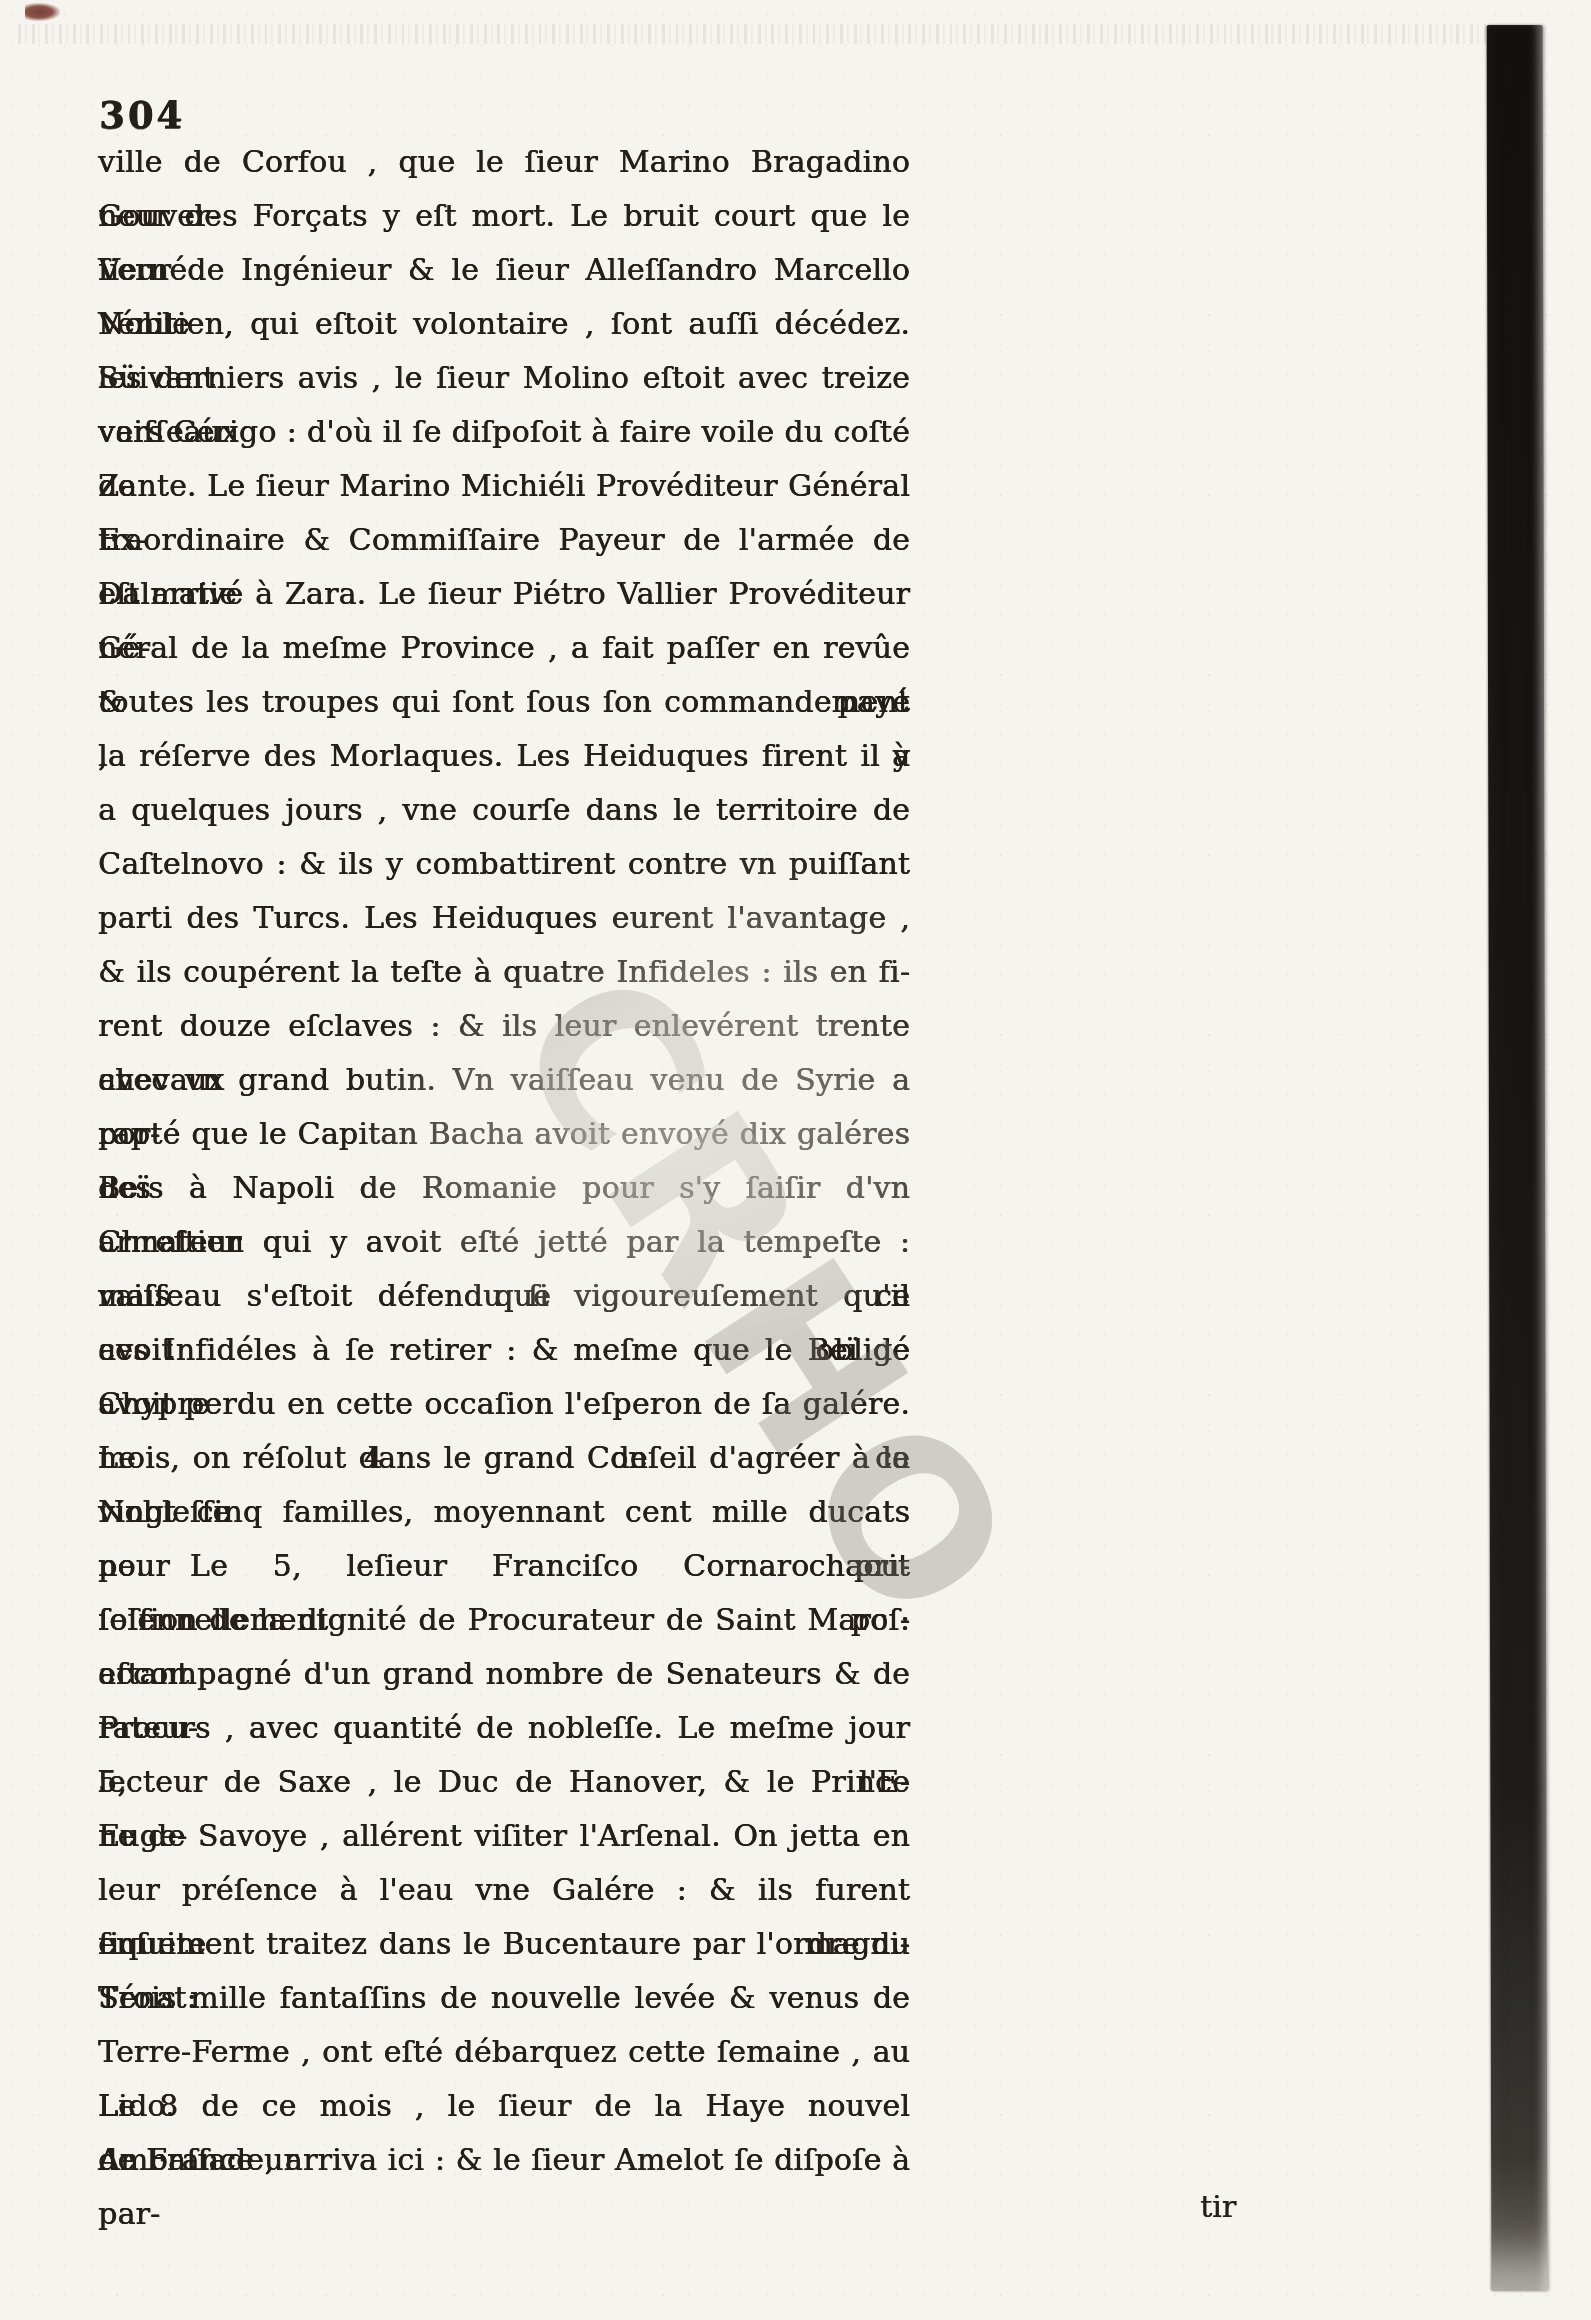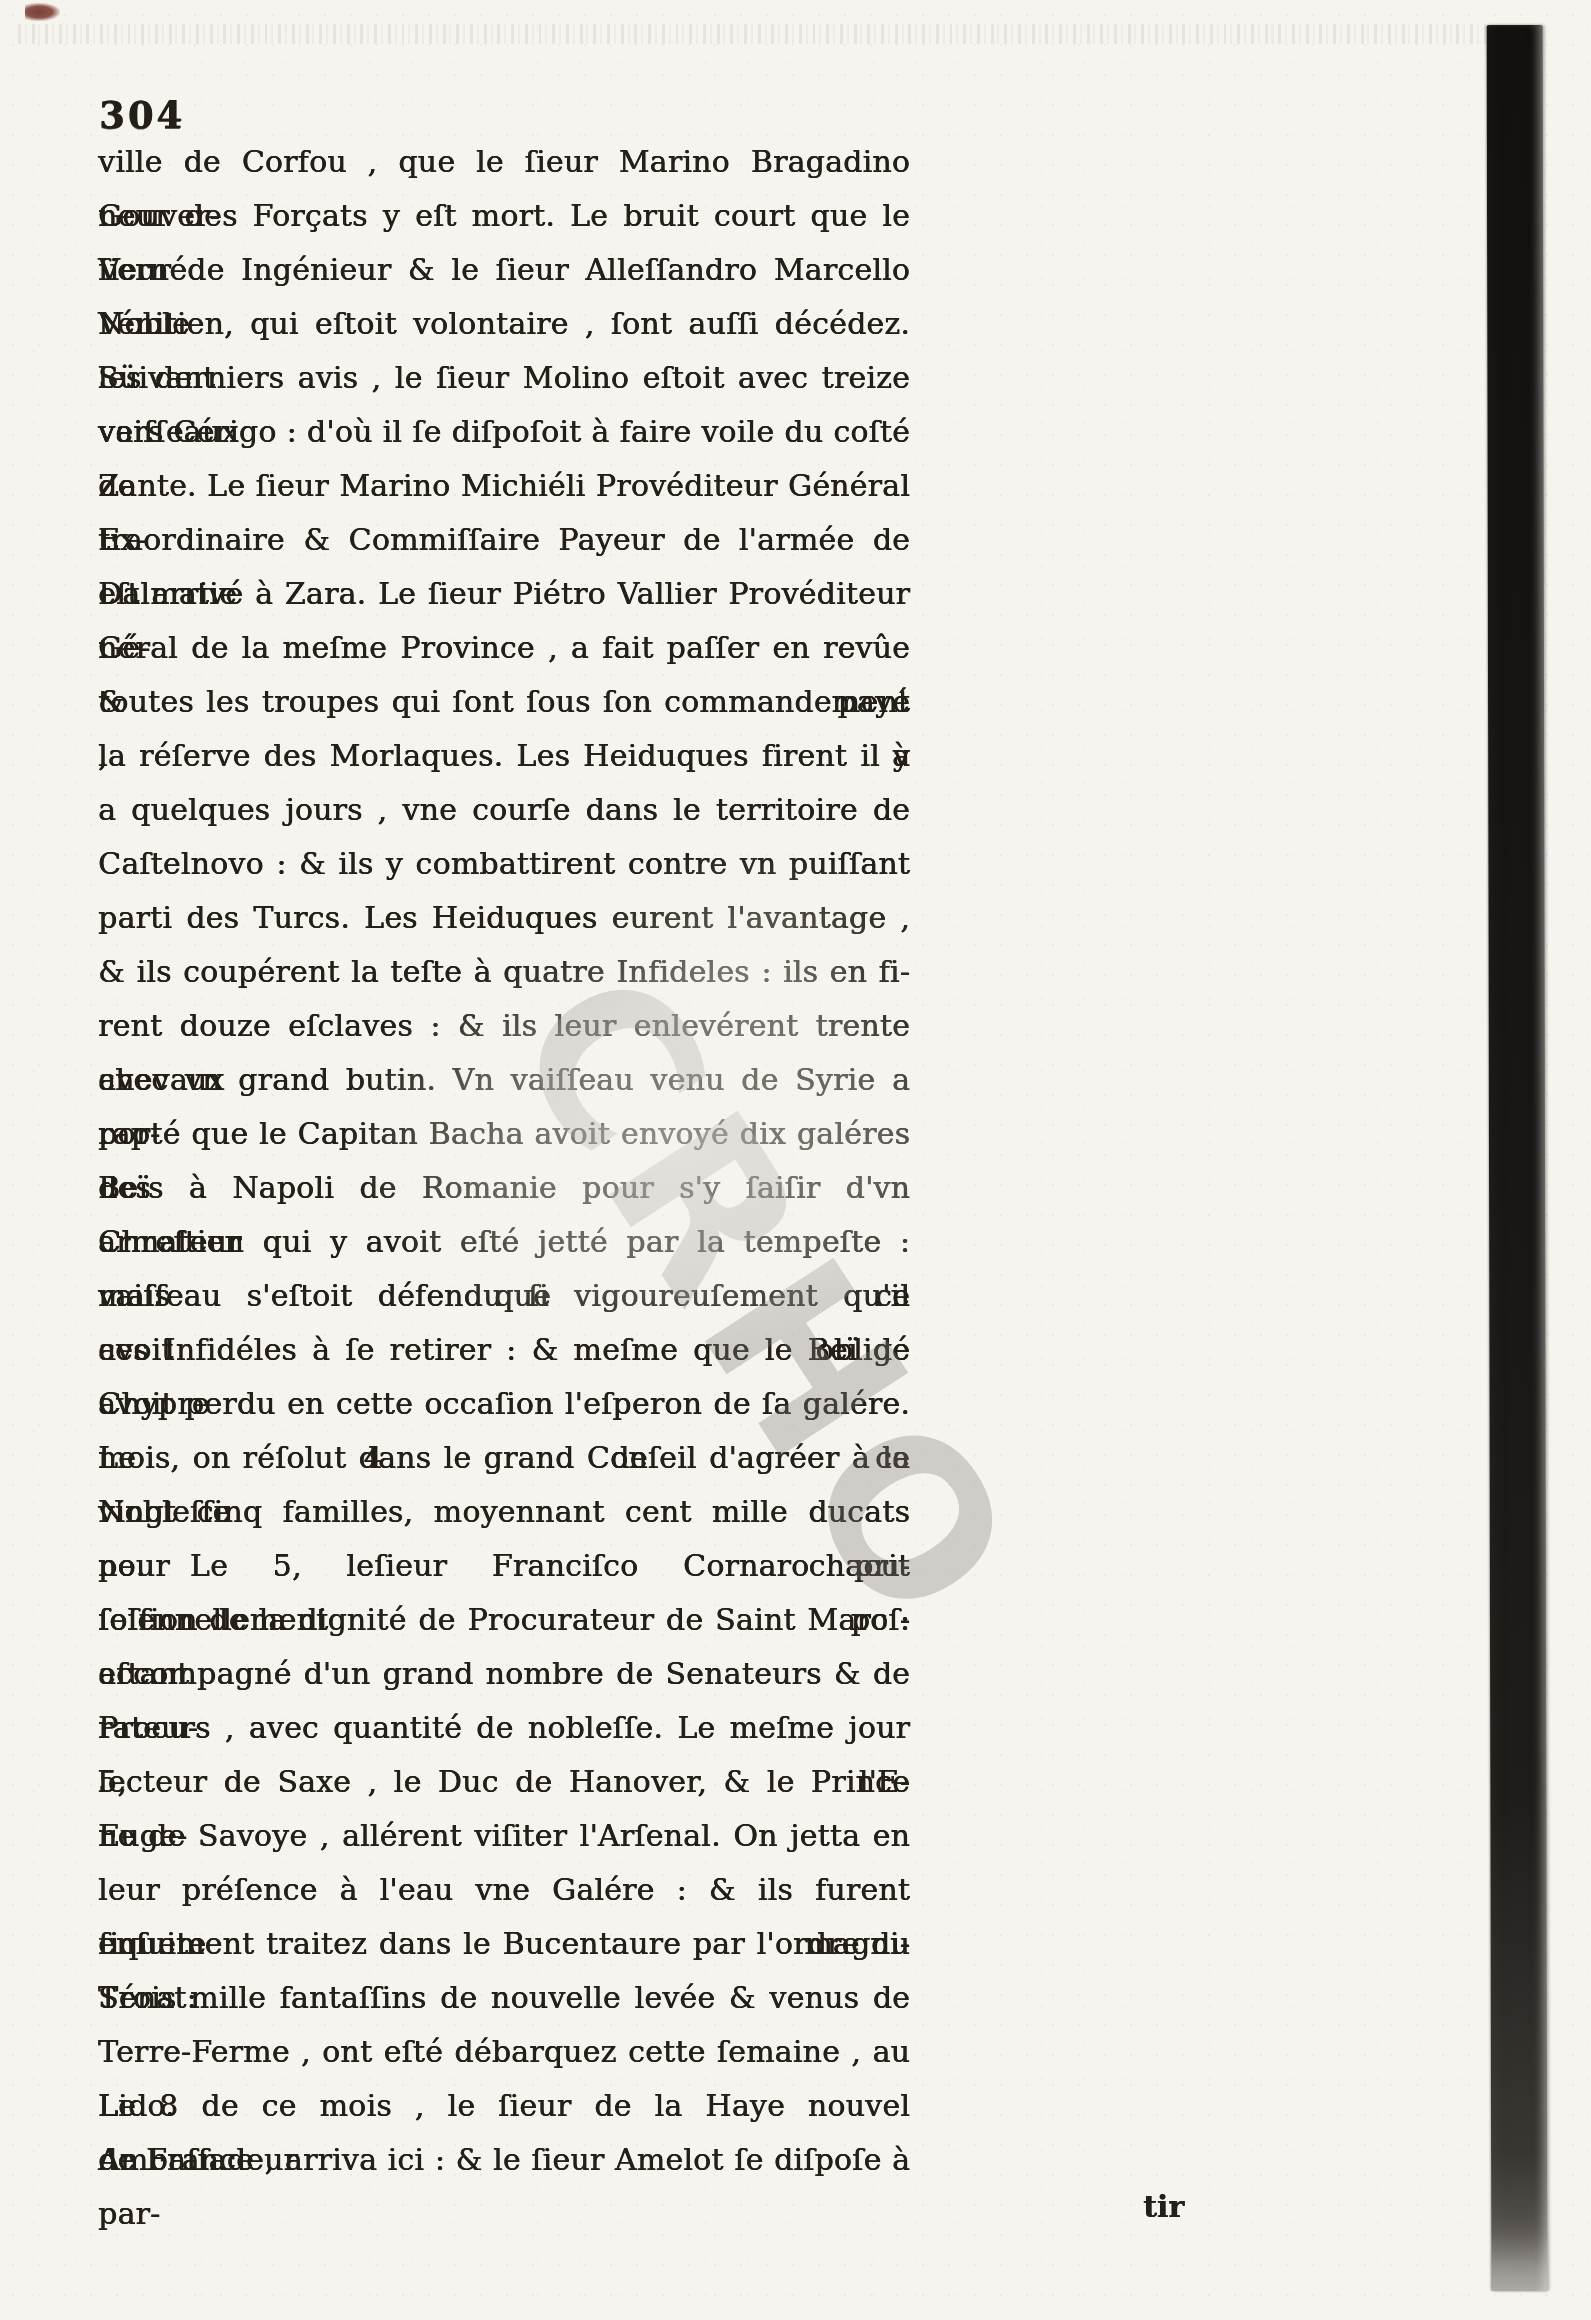--- a/index.html
+++ b/index.html
@@ -40,24 +40,23 @@
   .text-block{
     position:absolute;left:98px;top:135px;width:812px;
   }
   .line{
     height:54px;line-height:54px;font-size:30px;
     text-align:justify;text-align-last:justify;
     letter-spacing:0.2px;white-space:normal;
     text-shadow:0.5px 0 0 currentColor, 0 0.4px 0.4px rgba(30,24,16,0.65);
   }
   .catchword{
-    position:absolute;left:1143px;top:2187px;
+    position:absolute;left:1200px;top:2187px;
     font-size:30px;line-height:39px;
     text-shadow:0.5px 0 0 currentColor;
-    font-weight:bold;
   }
   
   .watermark{
     position:absolute;left:671px;top:931px;
     font-family:"DejaVu Sans", sans-serif;
     font-size:210px;font-weight:bold;letter-spacing:13.7px;
     color:rgba(126,124,120,0.32);
     transform:rotate(57deg);transform-origin:left top;
     white-space:nowrap;
   }

